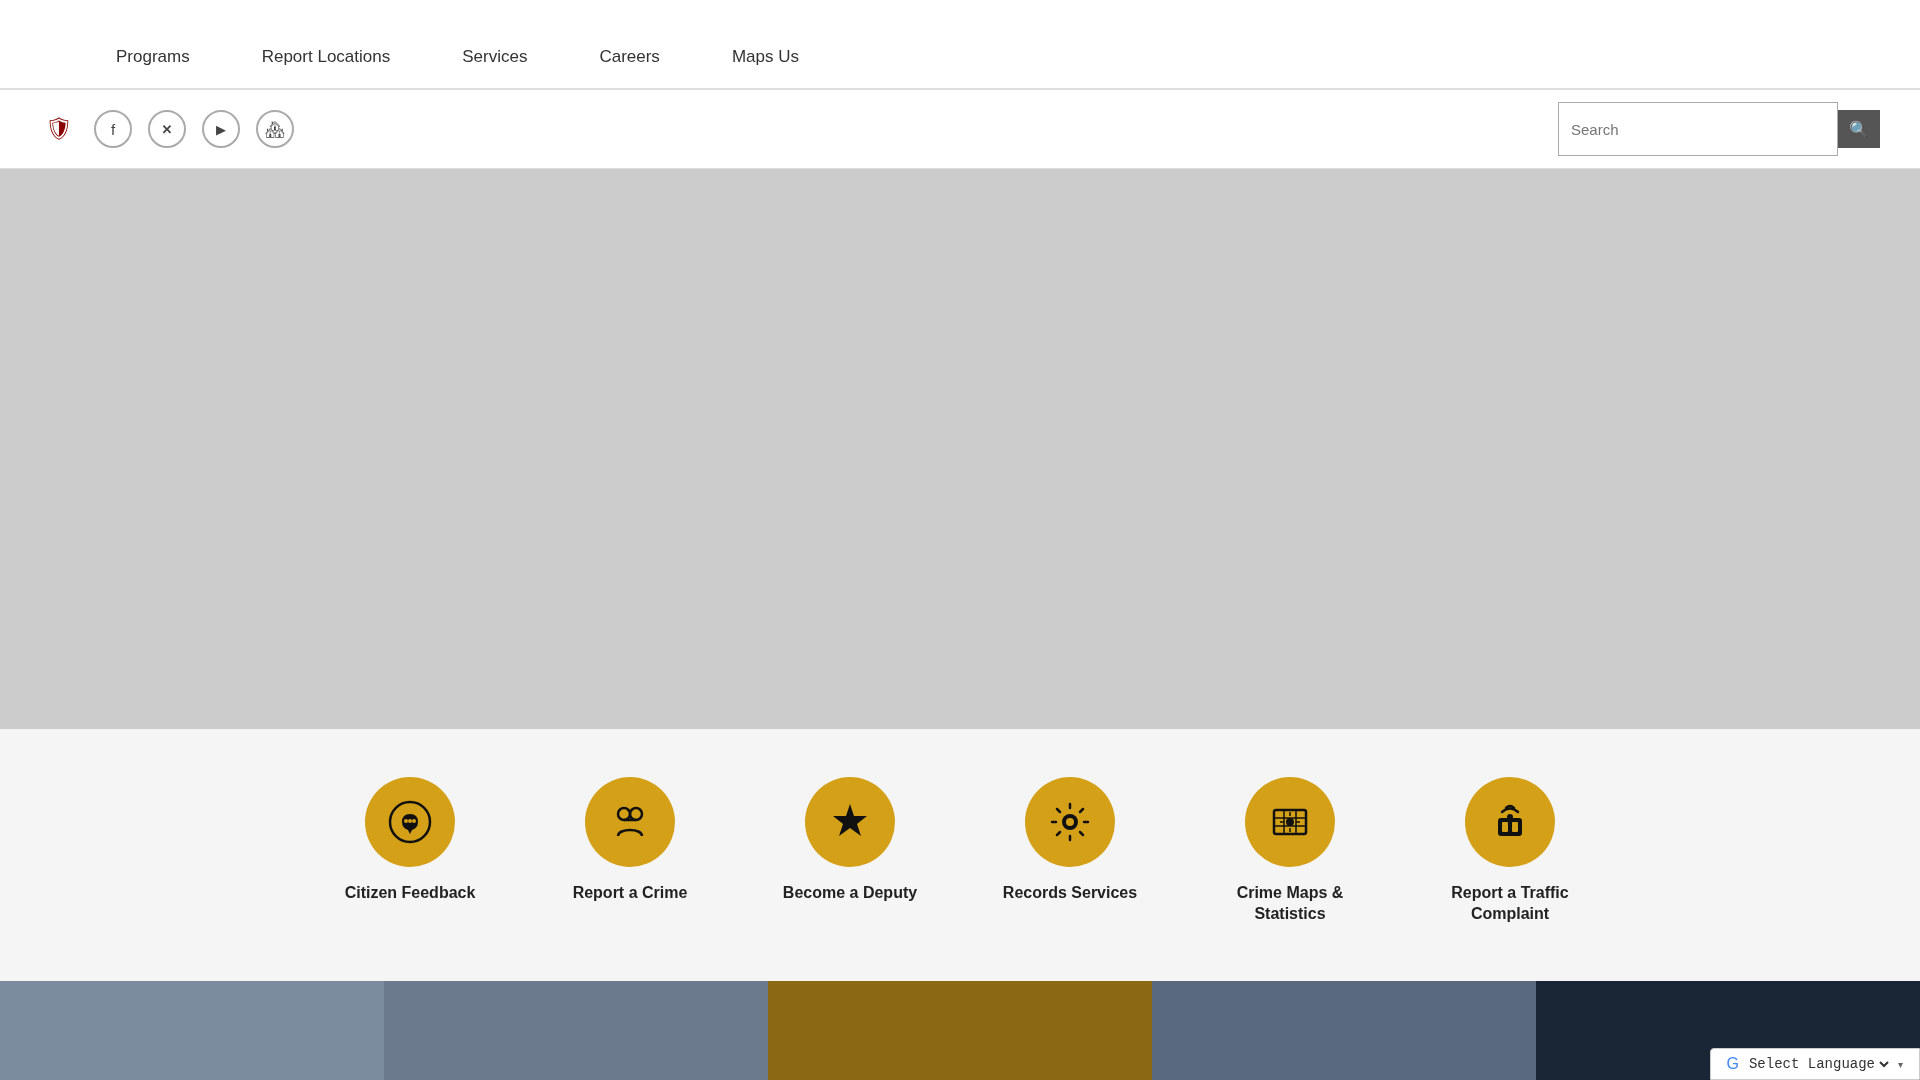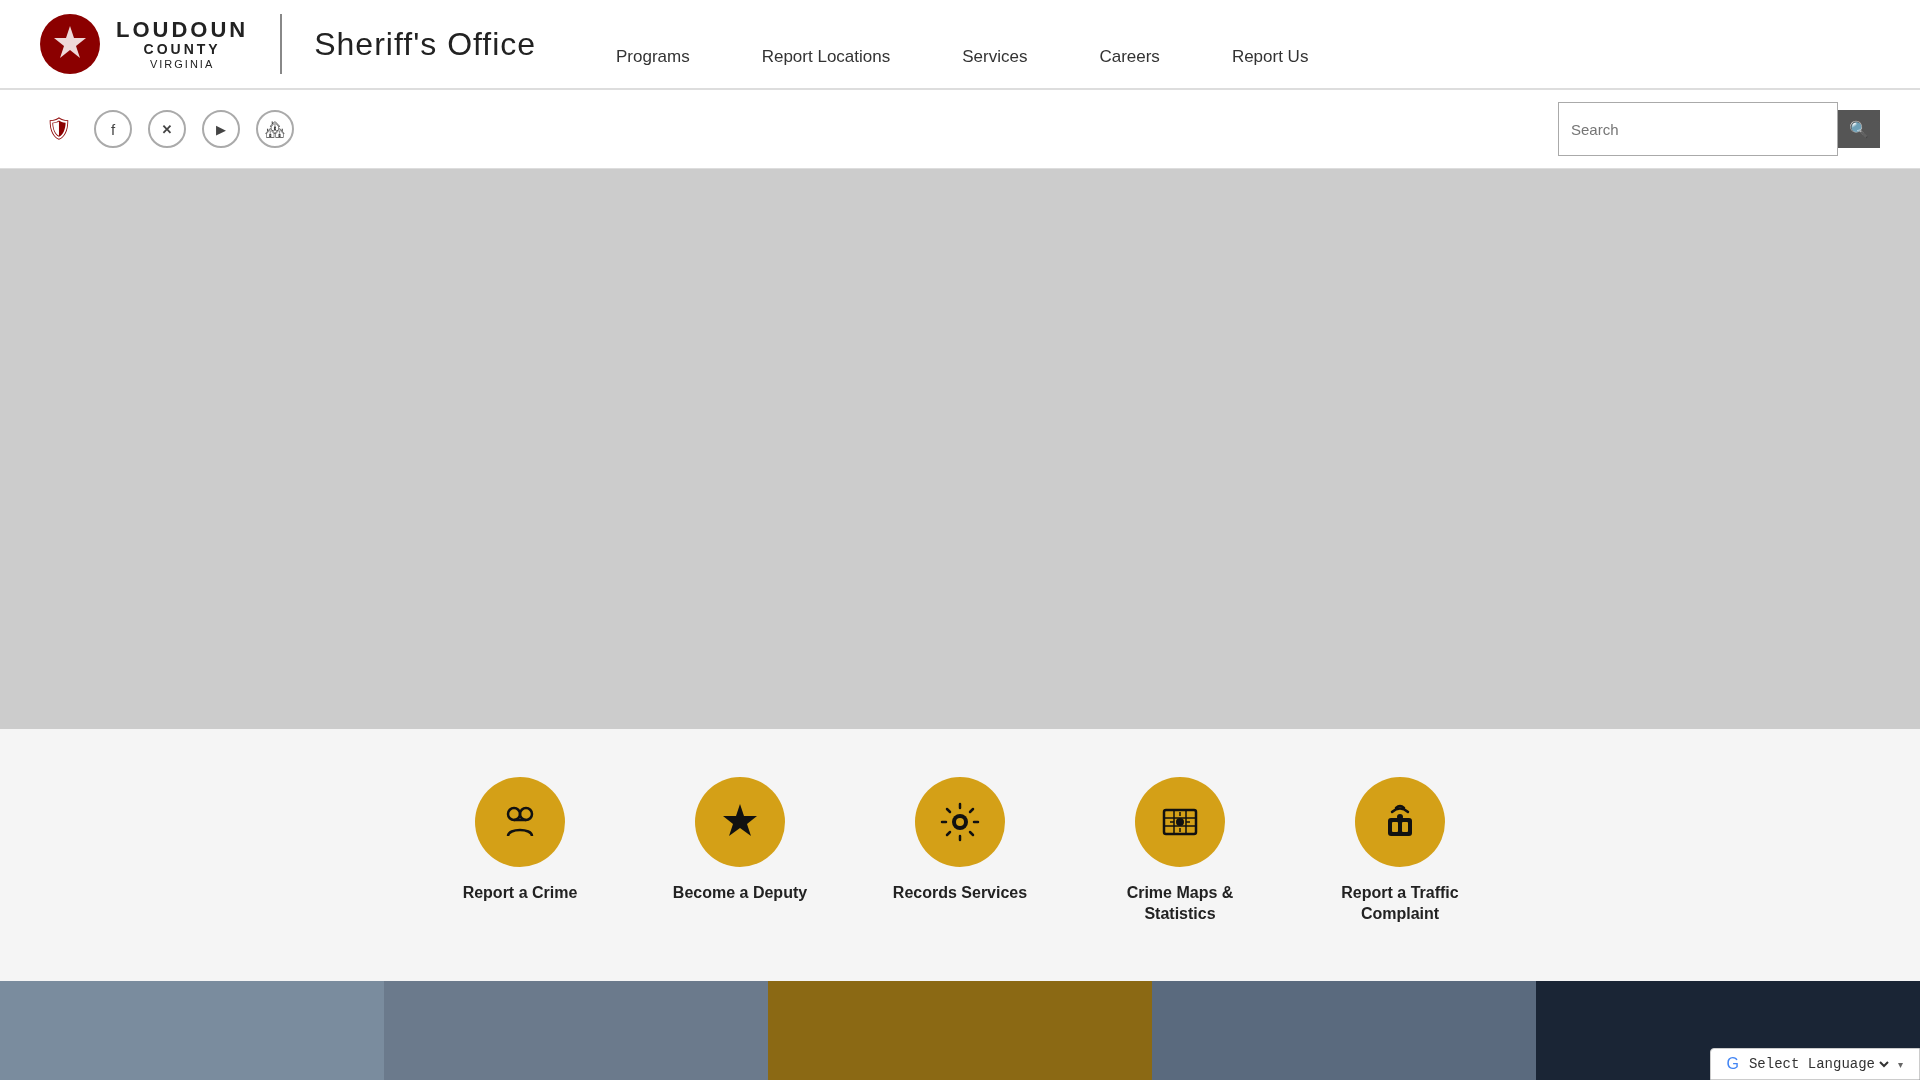--- a/index.html
+++ b/index.html
@@ -190,41 +190,27 @@
       color: #333;
       outline: none;
       font-family: Liberation Mono, monospace;
     }
     .chevron-down { font-size: 10px; color: #666; }
   </style>
 </head>
 <body>
 
 <header class="header">
-  <div class="logo-area">
-    <div class="logo-seal">
-      <svg width="40" height="40" viewBox="0 0 40 40">
-        <polygon points="20,2 24,14 36,14 26,22 30,34 20,26 10,34 14,22 4,14 16,14" fill="#fff" opacity="0.85"></polygon>
-      </svg>
-    </div>
-    <div class="logo-img">
-      <span class="logo-text-loudoun">LOUDOUN</span>
-      <span class="logo-text-county">COUNTY</span>
-      <span class="logo-text-virginia">VIRGINIA</span>
-    </div>
-    <div class="logo-divider"></div>
-    <span class="logo-sheriffs">Sheriff's Office</span>
-  </div>
 
   <nav class="nav">
     <div class="nav-item">Programs</div>
     <div class="nav-item">Report Locations</div>
     <div class="nav-item">Services</div>
     <div class="nav-item">Careers</div>
-    <div class="nav-item">Report Us</div>
+    <div class="nav-item">Maps Us</div>
   </nav>
 </header>
 
 <div class="toolbar">
   <div class="shield-icon">🛡</div>
   <div class="social-icon">f</div>
   <div class="social-icon" style="font-size:13px;font-weight:900;">✕</div>
   <div class="social-icon" style="font-size:13px;">▶</div>
   <div class="social-icon" style="font-size:16px;">🏘</div>
 
@@ -233,20 +219,32 @@
     <button class="search-btn">
       <span>🔍</span>
     </button>
   </div>
 </div>
 
 <div class="hero"></div>
 
 <section class="quick-links">
 
+  <div class="ql-item">
+    <div class="ql-circle">
+      <svg width="44" height="44" viewBox="0 0 44 44" fill="none">
+        <circle cx="22" cy="22" r="20" stroke="#111" stroke-width="2.5"></circle>
+        <path d="M14 22 Q14 14 22 14 Q30 14 30 22 Q30 28 24 30 L22 34 L20 30 Q14 28 14 22Z" fill="#111"></path>
+        <circle cx="18" cy="21" r="2" fill="#d4a017"></circle>
+        <circle cx="22" cy="21" r="2" fill="#d4a017"></circle>
+        <circle cx="26" cy="21" r="2" fill="#d4a017"></circle>
+      </svg>
+    </div>
+    <span class="ql-label">Citizen Feedback</span>
+  </div>
 
   <div class="ql-item">
     <div class="ql-circle">
       <svg width="44" height="44" viewBox="0 0 44 44" fill="none">
         <circle cx="16" cy="14" r="6" stroke="#111" stroke-width="2.5"></circle>
         <circle cx="28" cy="14" r="6" stroke="#111" stroke-width="2.5"></circle>
         <path d="M10 36 C10 28 34 28 34 36" stroke="#111" stroke-width="2.5"></path>
         <line x1="16" y1="20" x2="28" y2="20" stroke="#111" stroke-width="2.5"></line>
       </svg>
     </div>

